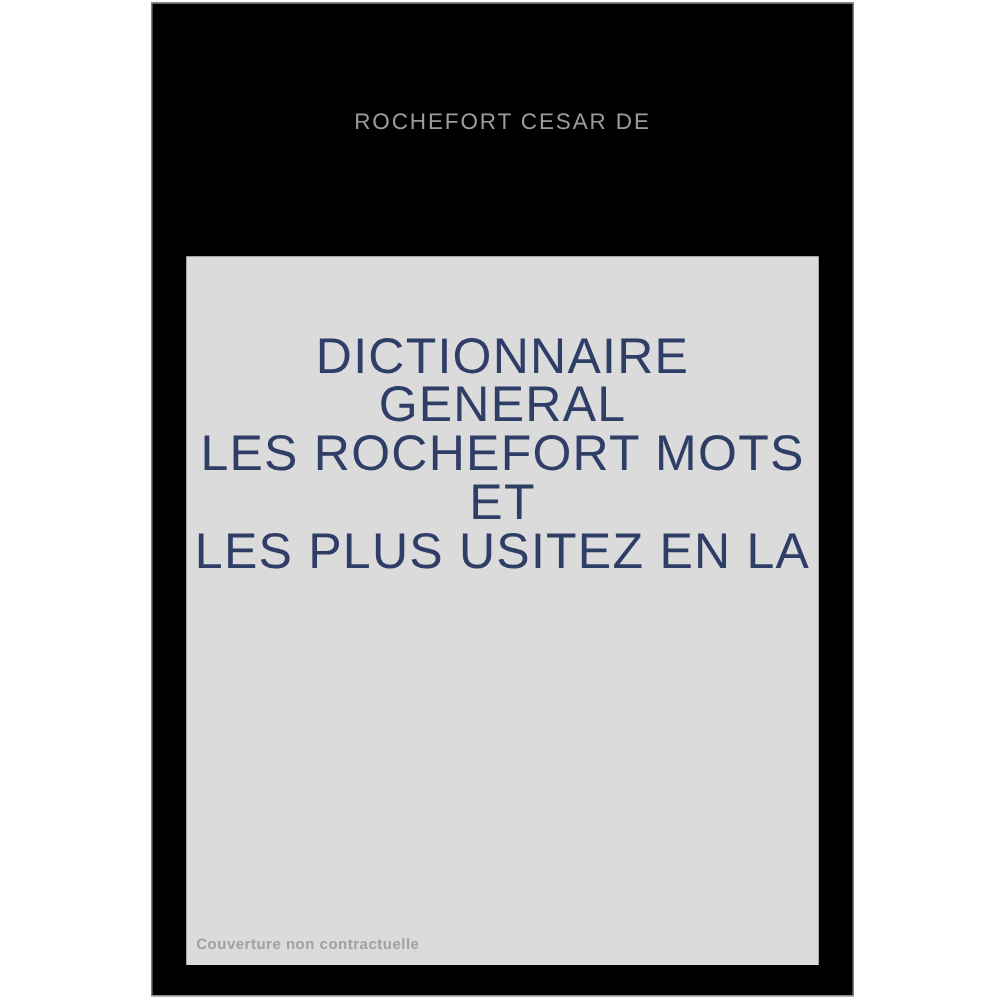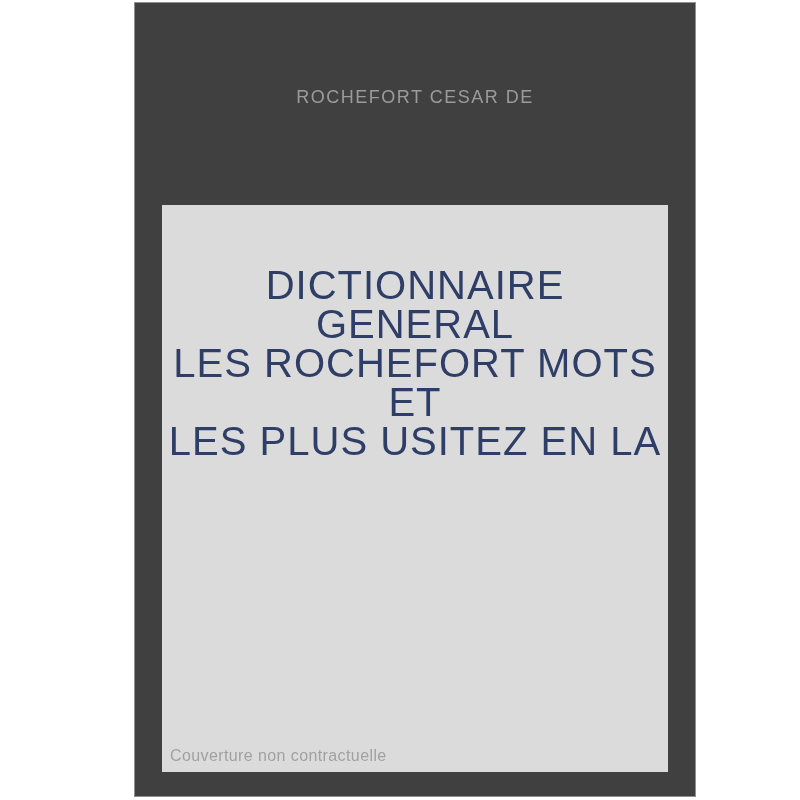--- a/index.html
+++ b/index.html
@@ -12,23 +12,23 @@
   * { margin: 0; padding: 0; box-sizing: border-box; }
   html, body {
     width: 800px; height: 800px;
     background: #ffffff;
     font-family: "Liberation Sans", sans-serif;
     position: relative;
     overflow: hidden;
   }
   .cover-page {
     position: absolute;
-    left: 134px; top: 2px;
+    left: 121px; top: 2px;
     width: 562px; height: 795px;
-    background: #404040;
+    background: #000000;
     border: 1px solid var(--page-border);
   }
   .author {
     position: absolute;
     top: 82px; left: 0; width: 100%;
     text-align: center;
     color: var(--author-text);
     font-size: 18px;
     line-height: 24px;
     letter-spacing: 1.5px;
@@ -46,24 +46,24 @@
     color: var(--title-text);
     font-size: 40px;
     line-height: 39px;
     letter-spacing: 1px;
     font-weight: 300;
   }
   .disclaimer {
     position: absolute;
     left: 8px; bottom: 9px;
     color: var(--disclaimer-text);
-    font-size: 16px;
+    font-size: 12px;
     line-height: 15px;
     letter-spacing: 0.4px;
-    font-weight: 400;
+    font-weight: 700;
   }
 </style>
 </head>
 <body>
 
 <div class="cover-page">
   <div class="author">ROCHEFORT CESAR DE</div>
 
   <div class="title-panel">
     <div class="title">

